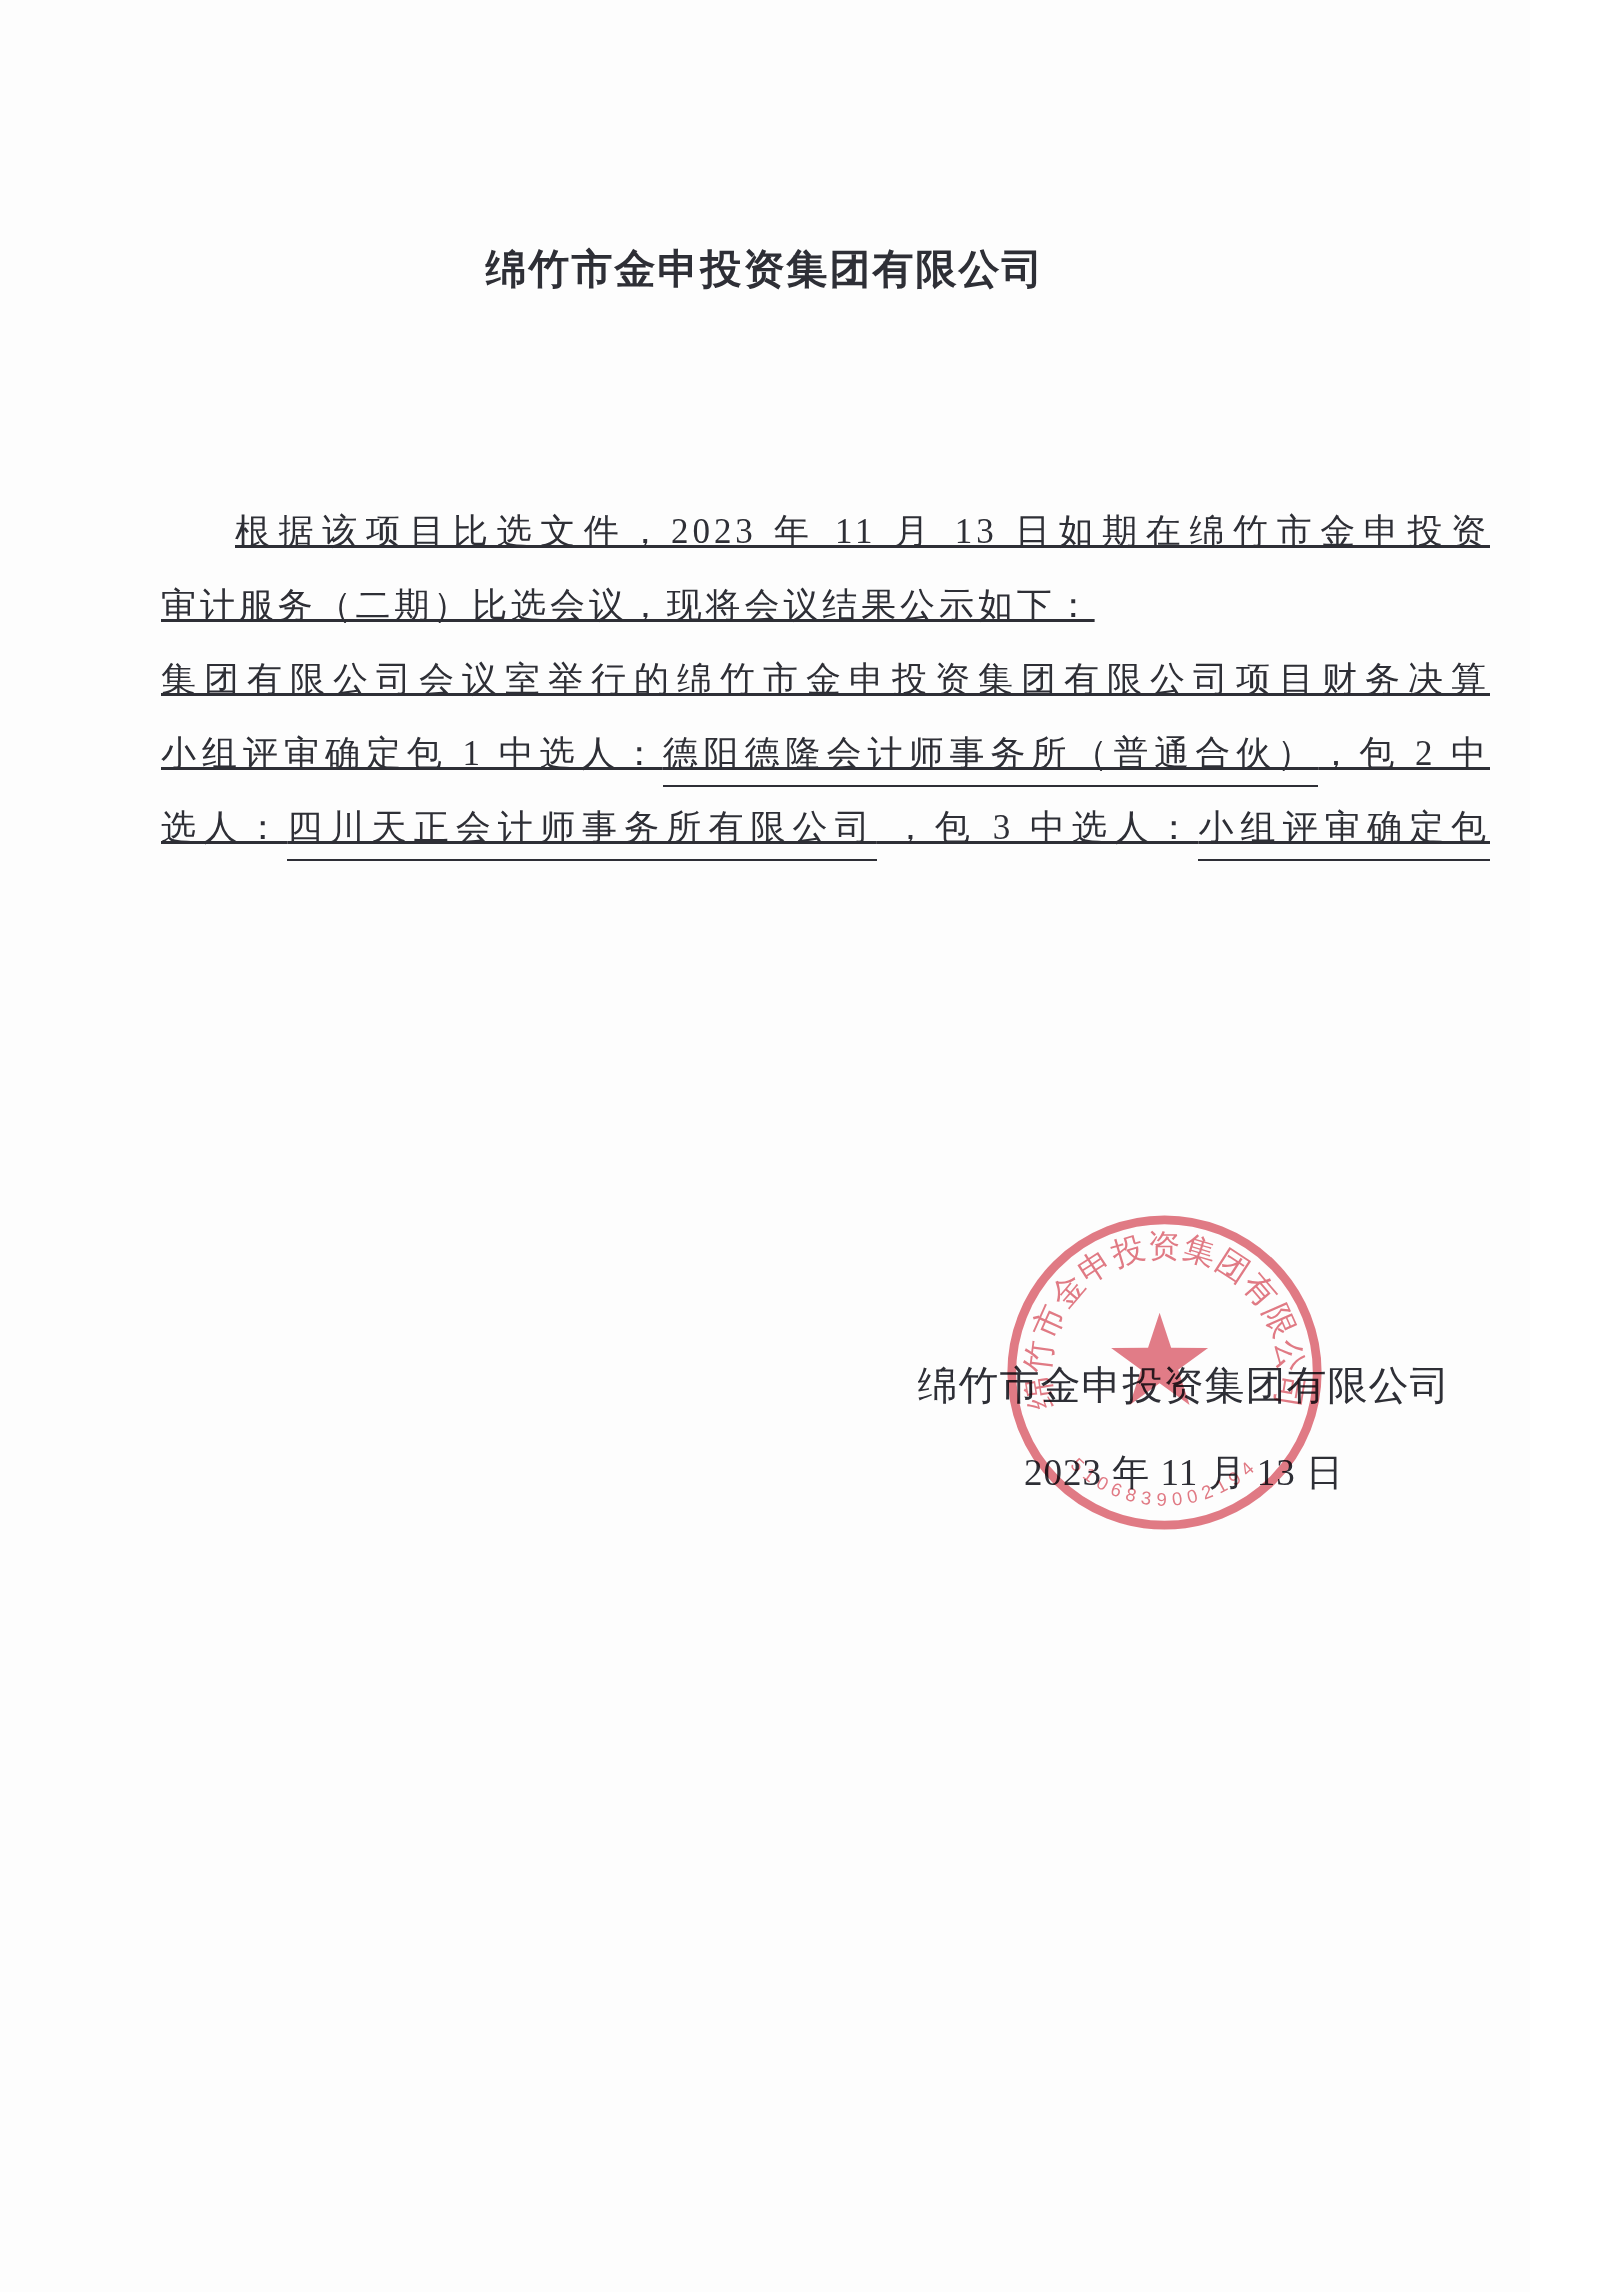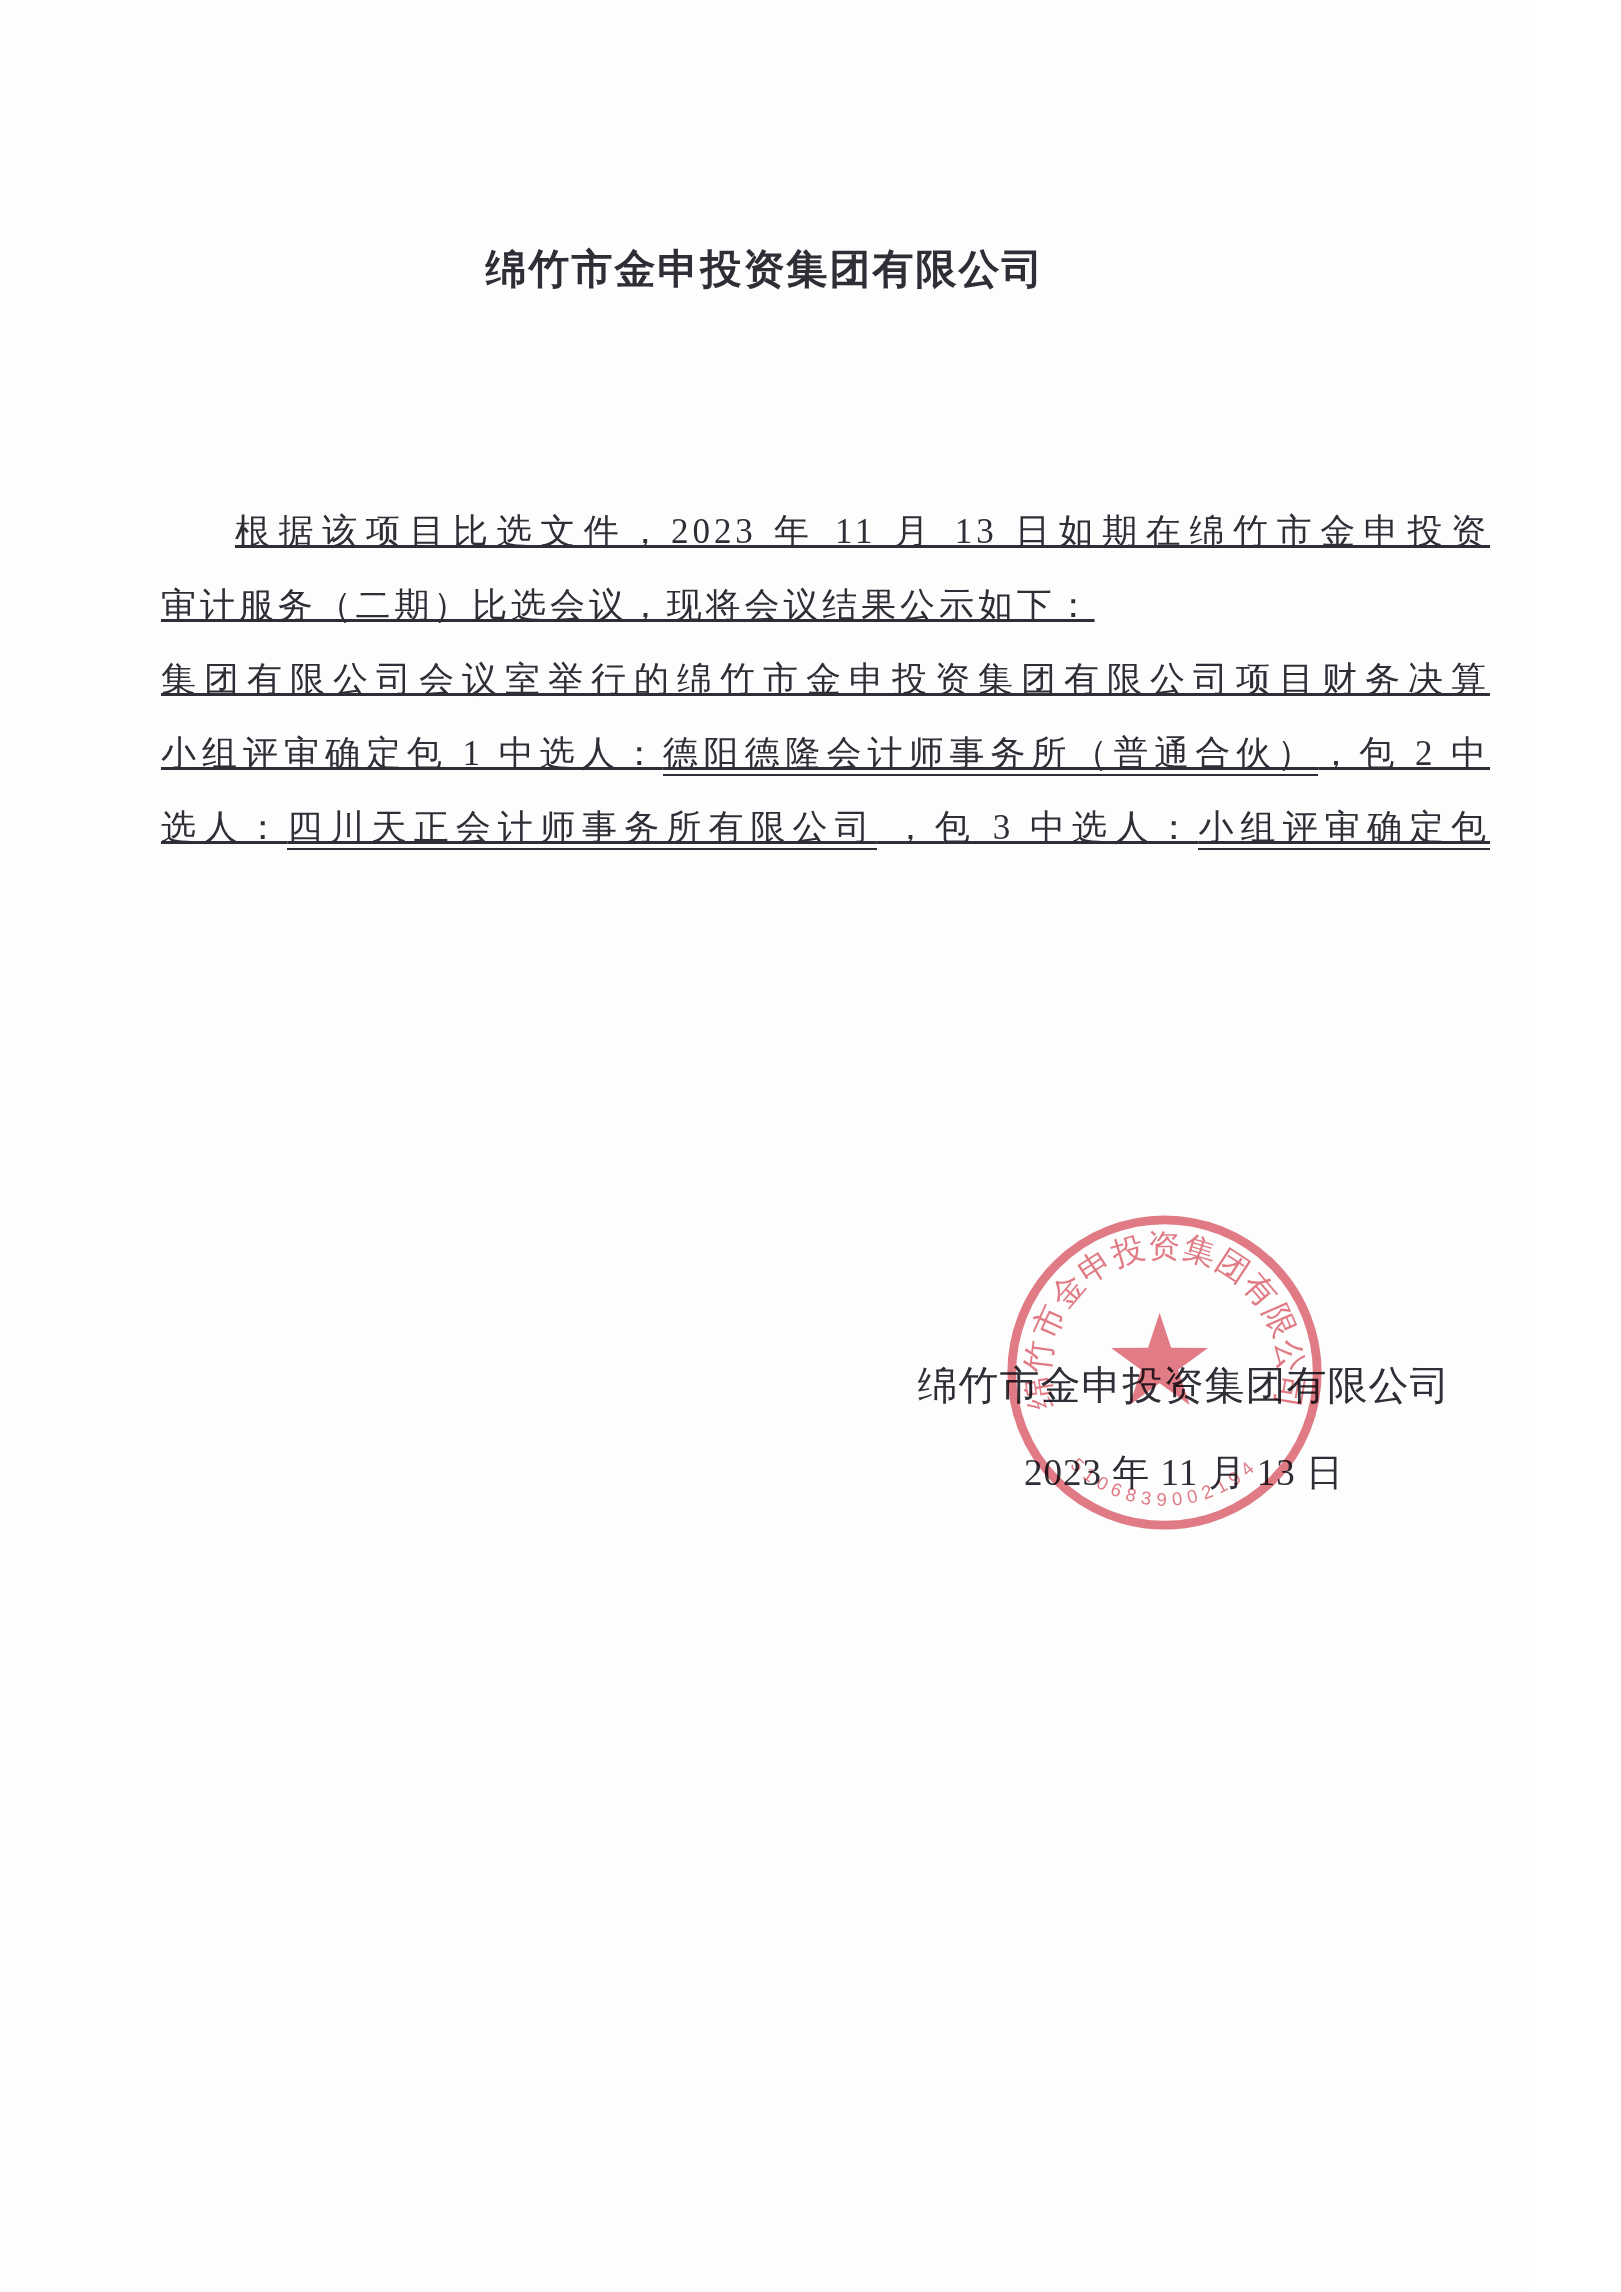--- a/index.html
+++ b/index.html
@@ -47,21 +47,21 @@
   }
   .line.just{
     white-space:normal;
     text-align:justify;
     text-align-last:justify;
     text-justify:inter-character;
   }
   .line.indent{text-indent:74px;}
   .u{
     border-bottom:2.9px solid var(--ink);
-    padding-bottom:1px;
+    padding-bottom:12px;
   }
   .signature{
     position:absolute;
     left:902px;top:1358px;
     width:564px;
     text-align:center;
     color:var(--ink);
   }
   .sig-company{
     font-size:40px;

